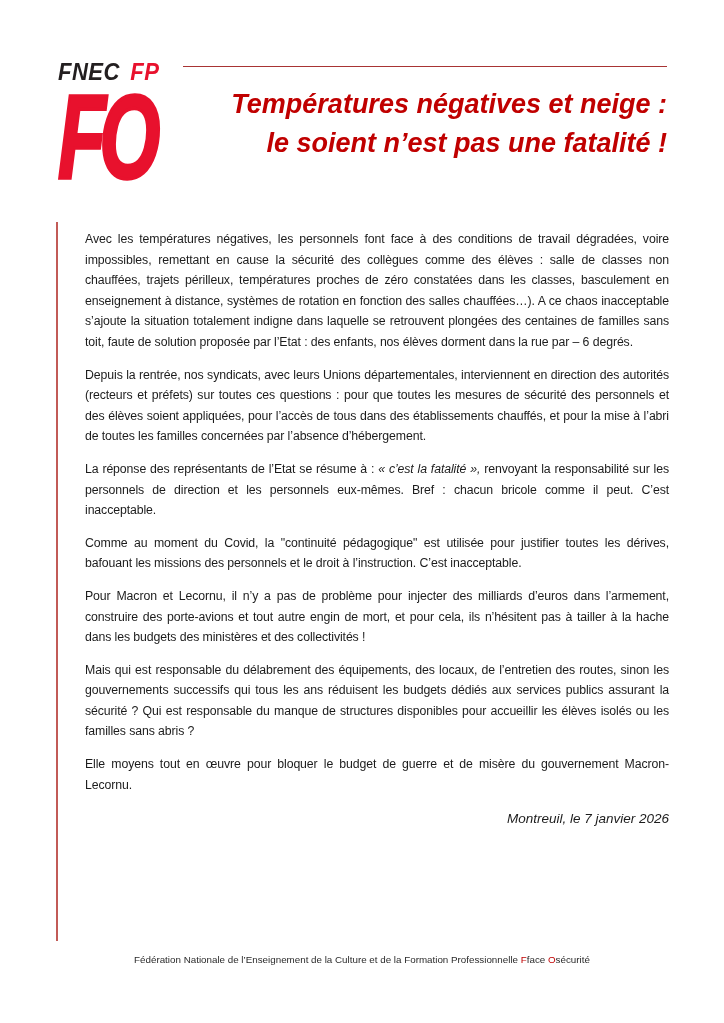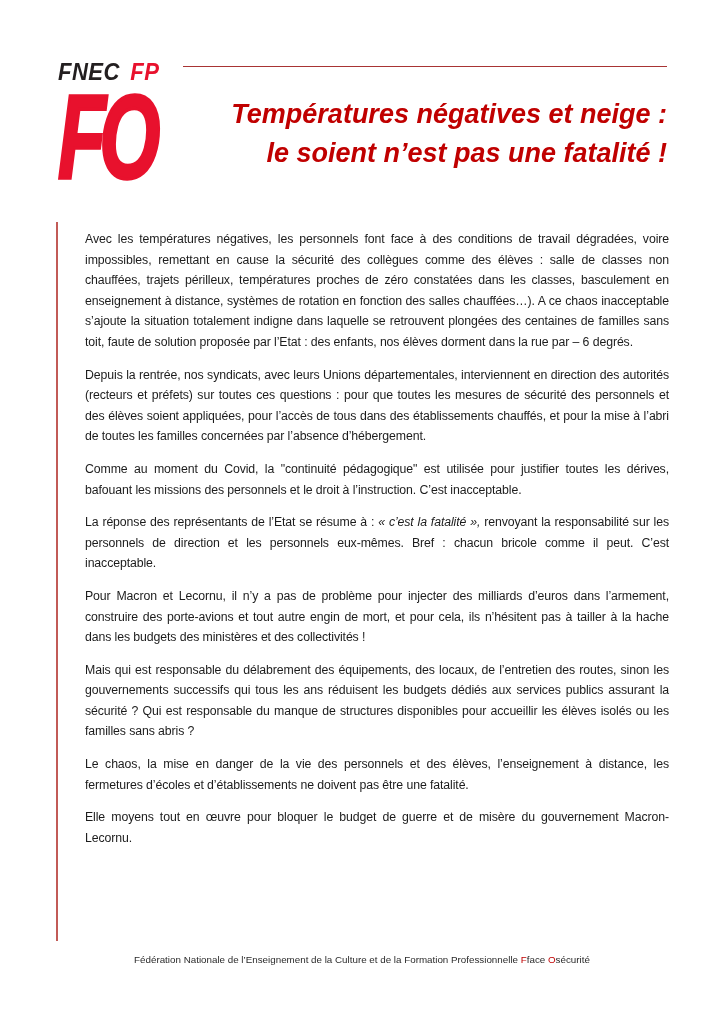--- a/index.html
+++ b/index.html
@@ -27,21 +27,21 @@
     font-size: 100px; line-height: 0.82; letter-spacing: -8px;
     -webkit-text-stroke: 3px #e8112d;
     transform: scale(0.78, 1.18); transform-origin: left top;
     margin-top: 2px; white-space: nowrap;
   }
 
   
   .titleblock {
     position: absolute; left: 183px; top: 66px; width: 484px;
     border-top: 1.5px solid #a83434;
-    text-align: right; padding-top: 28px;
+    text-align: right; padding-top: 18px;
   }
   .title-line {
     color: #c00000; font-weight: bold; font-style: italic;
     font-size: 27px; line-height: 39px; white-space: nowrap;
   }
 
   
   .vrule {
     position: absolute; left: 56px; top: 222px;
     width: 2px; height: 719px; background: #c25b57;
@@ -84,25 +84,25 @@
   <div class="titleblock">
     <div class="title-line">Températures négatives et neige :</div>
     <div class="title-line">le soient n’est pas une fatalité !</div>
   </div>
 
   <div class="vrule"></div>
 
   <div class="content">
     <p>Avec les températures négatives, les personnels font face à des conditions de travail dégradées, voire impossibles, remettant en cause la sécurité des collègues comme des élèves : salle de classes non chauffées, trajets périlleux, températures proches de zéro constatées dans les classes, basculement en enseignement à distance, systèmes de rotation en fonction des salles chauffées…). A ce chaos inacceptable s’ajoute la situation totalement indigne dans laquelle se retrouvent plongées des centaines de familles sans toit, faute de solution proposée par l’Etat : des enfants, nos élèves dorment dans la rue par – 6 degrés.</p>
     <p>Depuis la rentrée, nos syndicats, avec leurs Unions départementales, interviennent en direction des autorités (recteurs et préfets) sur toutes ces questions : pour que toutes les mesures de sécurité des personnels et des élèves soient appliquées, pour l’accès de tous dans des établissements chauffés, et pour la mise à l’abri de toutes les familles concernées par l’absence d’hébergement.</p>
+    <p><span>La réponse des représentants de l’Etat se résume à : </span><span class="inline-italic">« c’est la fatalité »,</span><span> renvoyant la responsabilité sur les personnels de direction et les personnels eux-mêmes. Bref : chacun bricole comme il peut. C’est inacceptable.</span></p>
     <p>Comme au moment du Covid, la "continuité pédagogique" est utilisée pour justifier toutes les dérives, bafouant les missions des personnels et le droit à l’instruction. C’est inacceptable.</p>
-    <p><span>La réponse des représentants de l’Etat se résume à : </span><span class="inline-italic">« c’est la fatalité »,</span><span> renvoyant la responsabilité sur les personnels de direction et les personnels eux-mêmes. Bref : chacun bricole comme il peut. C’est inacceptable.</span></p>
     <p>Pour Macron et Lecornu, il n’y a pas de problème pour injecter des milliards d’euros dans l’armement, construire des porte-avions et tout autre engin de mort, et pour cela, ils n’hésitent pas à tailler à la hache dans les budgets des ministères et des collectivités !</p>
     <p>Mais qui est responsable du délabrement des équipements, des locaux, de l’entretien des routes, sinon les gouvernements successifs qui tous les ans réduisent les budgets dédiés aux services publics assurant la sécurité ? Qui est responsable du manque de structures disponibles pour accueillir les élèves isolés ou les familles sans abris ?</p>
-    <p>Le chaos, la mise en danger de la vie des personnels et des élèves, l’enseignement à distance, les fermetures d’écoles et d’établissements ne doivent pas être une fatalité.</p>
     <p>Elle moyens tout en œuvre pour bloquer le budget de guerre et de misère du gouvernement Macron-Lecornu.</p>
+    <div class="date-line">Montreuil, le 7 janvier 2026</div>
   </div>
 
   <div class="footer">
     <div><span>Fédération Nationale de l’Enseignement de la Culture et de la Formation Professionnelle </span><span class="red-initial">F</span><span>face </span><span class="red-initial">O</span><span>sécurité</span></div>
   </div>
 
 </div>
 
 </body></html>

